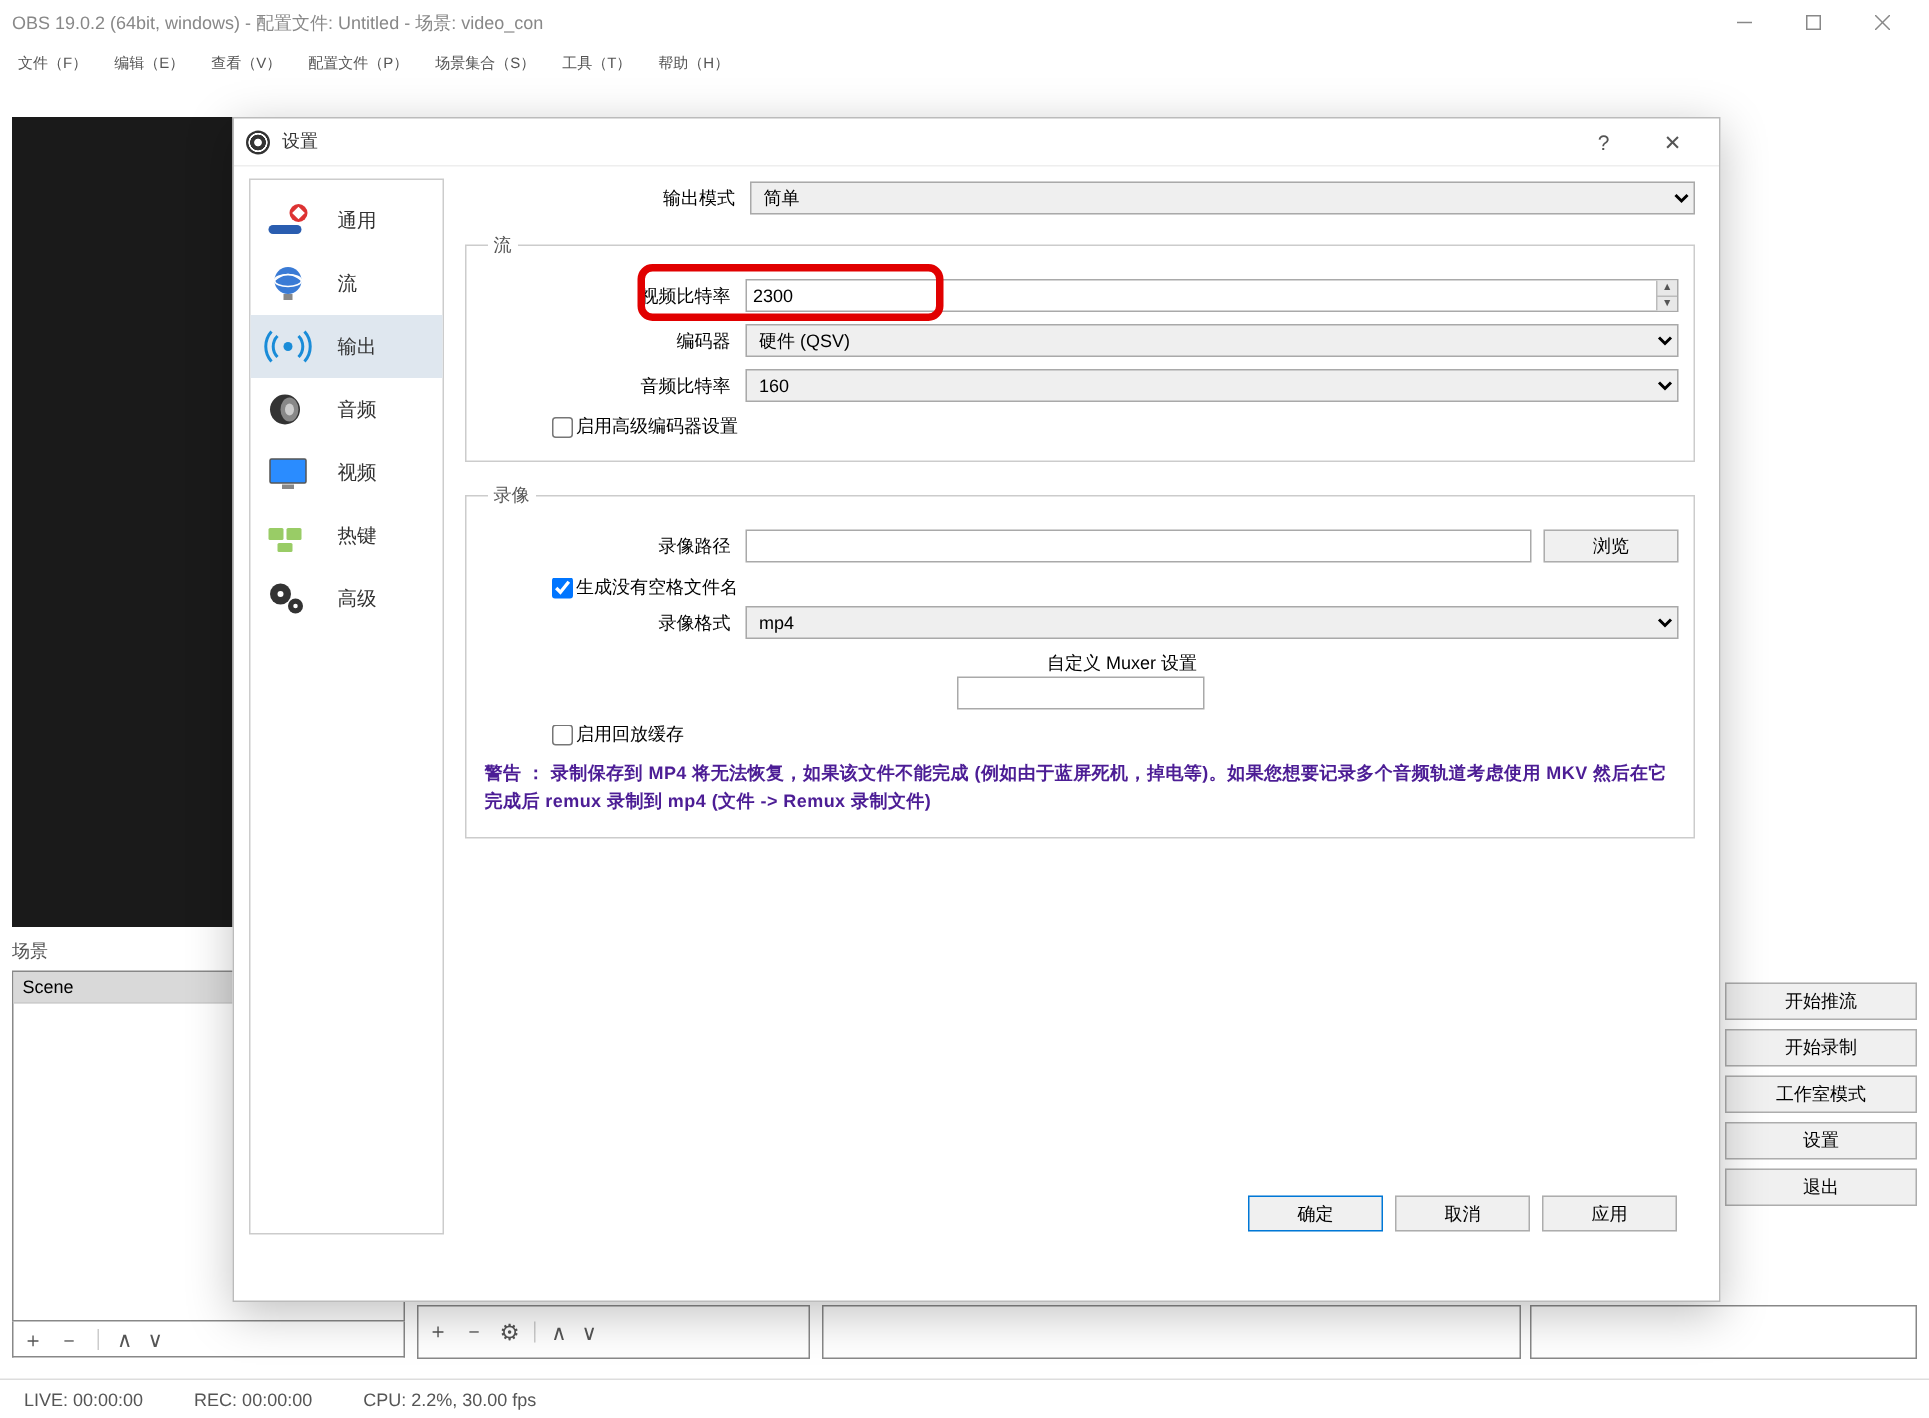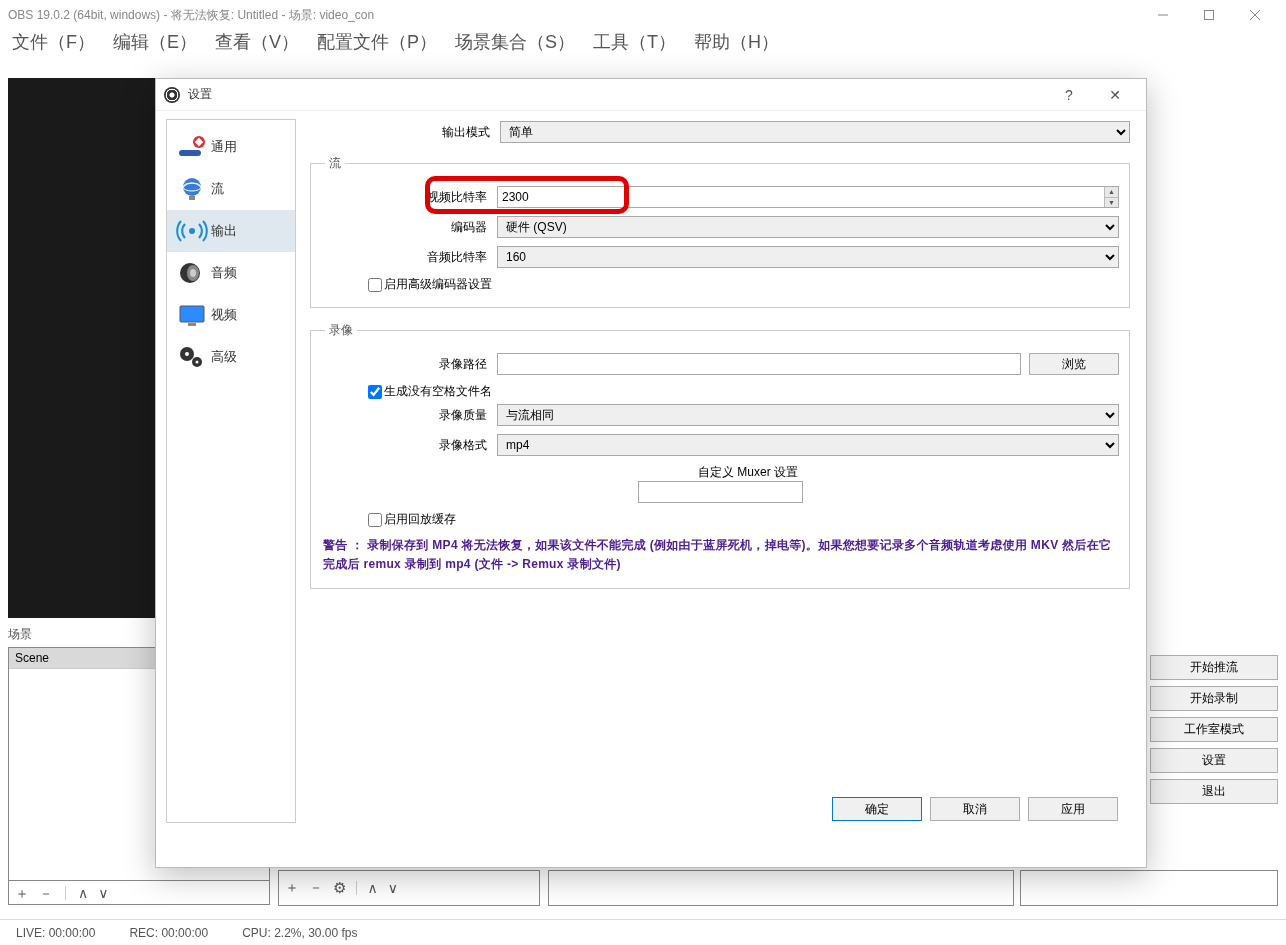--- a/index.html
+++ b/index.html
@@ -3,21 +3,21 @@
 <meta charset="utf-8">
 <style>
 *{box-sizing:border-box;margin:0;padding:0;font-family:"Microsoft YaHei","Segoe UI",sans-serif;font-size:12px;}
 body{background:#fff;width:1286px;height:945px;overflow:hidden;position:relative;}
 
 .main-titlebar{height:30px;display:flex;align-items:center;padding:0 8px;color:#888;position:relative;}
 .main-titlebar .spacer{flex:1;}
 .winctrl{width:46px;height:30px;display:flex;align-items:center;justify-content:center;color:#888;}
 .winctrl svg{width:10px;height:10px;}
 .menubar{height:24px;display:flex;align-items:center;gap:18px;padding:0 12px;color:#555;}
-.menubar span{font-size:18px;}
+.menubar span{font-size:10px;}
 .preview-area{position:absolute;left:8px;top:78px;width:1134px;height:540px;background:#1a1a1a;}
 
 .scenes-panel{position:absolute;left:8px;top:626px;width:262px;}
 .scenes-panel .hdr{color:#555;font-size:12px;margin-bottom:4px;}
 .scenes-list{border:1px solid #888;height:234px;background:#fff;}
 .scenes-list .row{background:#d9d9d9;padding:3px 6px;border-bottom:1px solid #ccc;}
 .tools-strip{border:1px solid #888;border-top:none;height:24px;display:flex;align-items:center;gap:10px;padding:0 6px;color:#555;}
 .tools-strip span{font-size:14px;line-height:1;}
 .tools-strip .sep{flex:0 0 1px;height:14px;background:#ccc;margin:0 2px;}
 .sources-panel{position:absolute;left:278px;top:870px;width:262px;}
@@ -32,21 +32,21 @@
 
 .statusbar{position:absolute;left:0;bottom:0;height:26px;width:100%;border-top:1px solid #ddd;display:flex;align-items:center;justify-content:flex-start;gap:34px;padding:0 16px;color:#555;}
 
 .dialog{position:absolute;left:155px;top:78px;width:992px;height:790px;background:#fff;box-shadow:0 8px 30px rgba(0,0,0,0.25);border:1px solid #bbb;}
 .dialog-titlebar{height:32px;display:flex;align-items:center;padding:0 8px;border-bottom:1px solid #eee;}
 .dialog-title{display:flex;align-items:center;gap:8px;color:#333;font-size:13px;}
 .dialog-titlebar .spacer{flex:1;}
 .dlg-ctrl{width:46px;height:32px;display:flex;align-items:center;justify-content:center;color:#555;font-size:14px;}
 .dlg-body{display:flex;height:720px;}
 .dlg-sidebar{width:130px;border:1px solid #ccc;margin:8px 0 8px 10px;padding:6px 0;}
-.side-item{display:flex;align-items:center;gap:0;padding:4px 6px;color:#333;}
+.side-item{display:flex;align-items:center;gap:14px;padding:4px 6px;color:#333;}
 .side-item.selected{background:#dfe7ef;}
 .side-item .icon{width:38px;height:34px;display:flex;align-items:center;justify-content:center;}
 .side-item .lbl{font-size:13px;}
 .dlg-content{flex:1;padding:10px 16px 0 14px;position:relative;}
 .row-top{display:flex;align-items:center;margin-bottom:12px;}
 .row-top .lab{width:190px;text-align:right;padding-right:10px;}
 .row-top select{flex:1;height:22px;border:1px solid #a9a9a9;background:#efefef;font-size:12px;padding:0 4px;}
 fieldset{border:1px solid #ccc;margin-bottom:14px;padding:14px 10px 10px;}
 fieldset>legend{padding:0 4px;color:#555;margin-left:4px;}
 .frow{display:flex;align-items:center;margin-bottom:8px;}
@@ -67,21 +67,21 @@
 .warning{color:#4c1d95;font-weight:bold;font-size:12px;line-height:1.6;padding:4px 2px;letter-spacing:0.3px;}
 .dlg-buttons{position:absolute;right:28px;bottom:10px;display:flex;gap:8px;}
 .dlg-buttons button{width:90px;height:24px;background:#f0f0f0;border:1px solid #adadad;}
 .dlg-buttons button.primary{border:1.5px solid #0078d7;}
 .obs-logo{width:16px;height:16px;border-radius:50%;background:radial-gradient(circle at 50% 50%,#fff 20%,#333 25%,#333 45%,#fff 48%,#fff 55%,#333 58%);}
 </style>
 </head>
 <body>
 
 <div class="main-titlebar">
-  <span>OBS 19.0.2 (64bit, windows) - 将无法恢复: Untitled - 场景: video_con</span>
+  <span>OBS 19.0.2 (64bit, windows) - 配置文件: Untitled - 场景: video_con</span>
   <span class="spacer"></span>
   <div class="winctrl">
       <svg viewBox="0 0 10 10">
         <line x1="0" y1="5" x2="10" y2="5" stroke="#888" stroke-width="1"></line>
       </svg>
     </div>
   <div class="winctrl">
       <svg viewBox="0 0 10 10">
         <rect x="0.5" y="0.5" width="9" height="9" fill="none" stroke="#888" stroke-width="1"></rect>
       </svg>
@@ -209,20 +209,30 @@
               <rect x="5" y="6" width="24" height="16" rx="1" fill="#2a8cff"></rect>
               <rect x="5" y="6" width="24" height="16" rx="1" fill="none" stroke="#555"></rect>
               <rect x="13" y="23" width="8" height="3" fill="#888"></rect>
             </svg>
           </div>
         <span class="lbl">视频</span>
       </div>
       <div class="side-item">
         <div class="icon">
             <svg width="34" height="30" viewBox="0 0 34 30">
+              <rect x="4" y="10" width="10" height="8" rx="1" fill="#9c6"></rect>
+              <rect x="16" y="10" width="10" height="8" rx="1" fill="#9c6"></rect>
+              <rect x="10" y="20" width="10" height="6" rx="1" fill="#9c6"></rect>
+            </svg>
+          </div>
+        <span class="lbl">热键</span>
+      </div>
+      <div class="side-item">
+        <div class="icon">
+            <svg width="34" height="30" viewBox="0 0 34 30">
               <circle cx="12" cy="12" r="7" fill="#333"></circle>
               <circle cx="12" cy="12" r="2" fill="#fff"></circle>
               <circle cx="22" cy="20" r="5" fill="#333"></circle>
               <circle cx="22" cy="20" r="1.5" fill="#fff"></circle>
             </svg>
           </div>
         <span class="lbl">高级</span>
       </div>
     </div>
 
@@ -272,26 +282,20 @@
           <div class="ctrl">
             <input class="record-path-input" type="text" value="" style="">
             <button class="browse-btn">浏览</button>
           </div>
         </div>
         <div class="chkrow">
           <input type="checkbox" checked="" style="">
           <span>生成没有空格文件名</span>
         </div>
         <div class="frow">
-          <div class="lab">录像质量</div>
-          <div class="ctrl">
-              <select><option>与流相同</option></select>
-            </div>
-        </div>
-        <div class="frow">
           <div class="lab">录像格式</div>
           <div class="ctrl">
               <select><option>mp4</option></select>
             </div>
         </div>
         <div class="frow" style="margin-top:8px;flex-direction:column;">
           <div class="lab">自定义 Muxer 设置</div>
           <div class="ctrl">
               <input type="text" value="" style="">
             </div>

